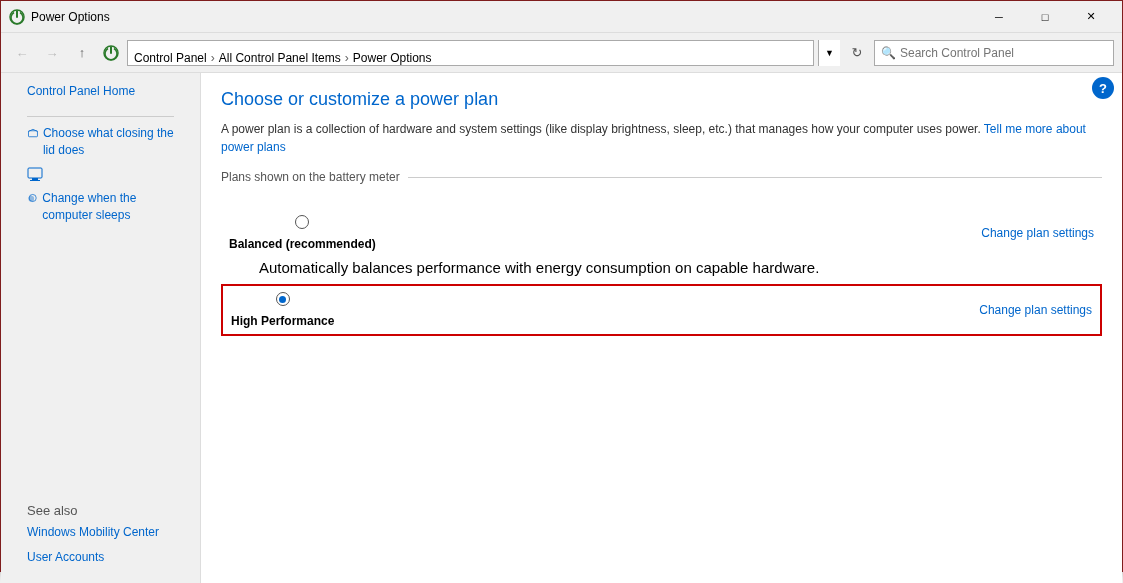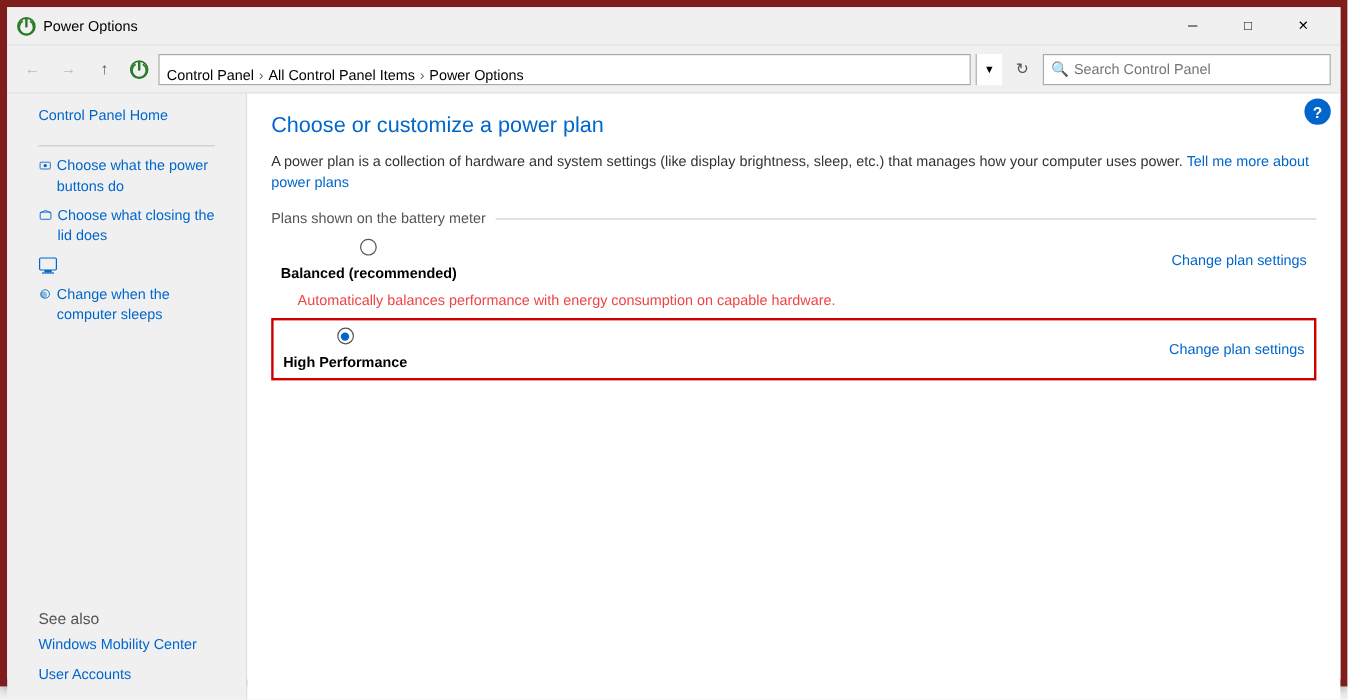--- a/index.html
+++ b/index.html
@@ -190,21 +190,21 @@
     }
     .content-description a {
       color: #0066cc;
       text-decoration: none;
       cursor: pointer;
     }
 
     .section-header {
       display: flex;
       align-items: center;
-      margin-bottom: 4px;
+      margin-bottom: 25px;
       gap: 8px;
     }
     .section-header-text {
       font-size: 12px;
       color: #555;
       white-space: nowrap;
     }
     .section-header-line {
       flex: 1;
       height: 1px;
@@ -229,23 +229,23 @@
       align-items: center;
       gap: 8px;
       flex-direction: column;
     }
     .plan-name {
       font-size: 12px;
       font-weight: 600;
       color: #000;
     }
     .plan-desc {
-      font-size: 12px;
-      color: #ef4444;
-      margin-left: 22px;
+      font-size: 15px;
+      color: #000000;
+      margin-left: 38px;
       margin-top: 2px;
     }
     .change-plan-link {
       color: #0066cc;
       font-size: 12px;
       cursor: pointer;
       text-decoration: none;
     }
 
     
@@ -281,21 +281,21 @@
       font-size: 13px;
       font-weight: bold;
       cursor: pointer;
       display: flex;
       align-items: center;
       justify-content: center;
     }
 
     
     .window {
-      border: 6px solid #7f1d1d;
+      border: 1px solid #7f1d1d;
       box-shadow: 0 2px 8px rgba(0,0,0,0.3);
       position: relative;
       width: 1123px;
       height: 572px;
     }
   </style>
 </head>
 <body>
 
 <div class="window">
@@ -345,27 +345,20 @@
     </div>
   </div>
 
   <div class="main-layout">
 
     <div class="sidebar">
       <a class="sidebar-link">Control Panel Home</a>
 
       <hr class="sidebar-divider">
 
-      <a class="sidebar-link">
-        <svg width="16" height="16" viewBox="0 0 16 16">
-          <rect x="2" y="4" width="12" height="8" rx="1" fill="none" stroke="#0066cc" stroke-width="1"></rect>
-          <circle cx="8" cy="8" r="2" fill="#0066cc"></circle>
-        </svg>
-        <span>Choose what the power buttons do</span>
-      </a>
 
       <a class="sidebar-link">
         <svg width="16" height="16" viewBox="0 0 16 16">
           <rect x="2" y="5" width="12" height="8" rx="1" fill="none" stroke="#0066cc" stroke-width="1"></rect>
           <path d="M2 6 L8 3 L14 6" fill="none" stroke="#0066cc" stroke-width="1"></path>
         </svg>
         <span>Choose what closing the lid does</span>
       </a>
 
       <a class="sidebar-link">

